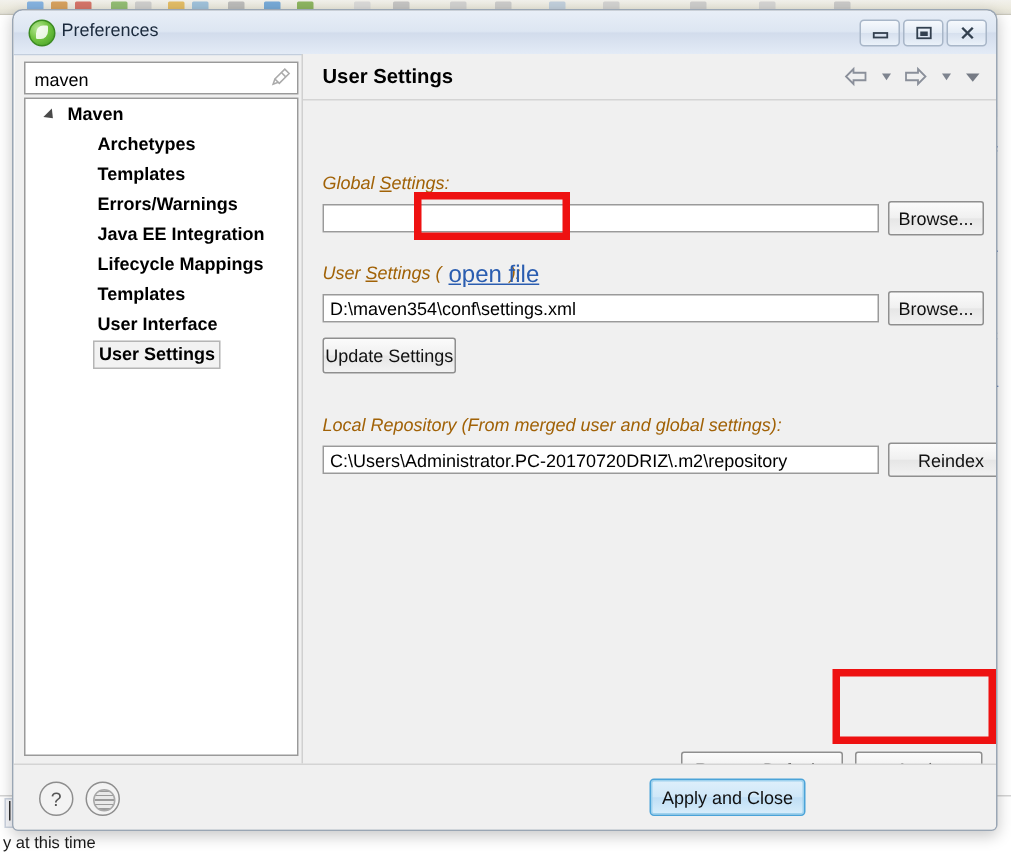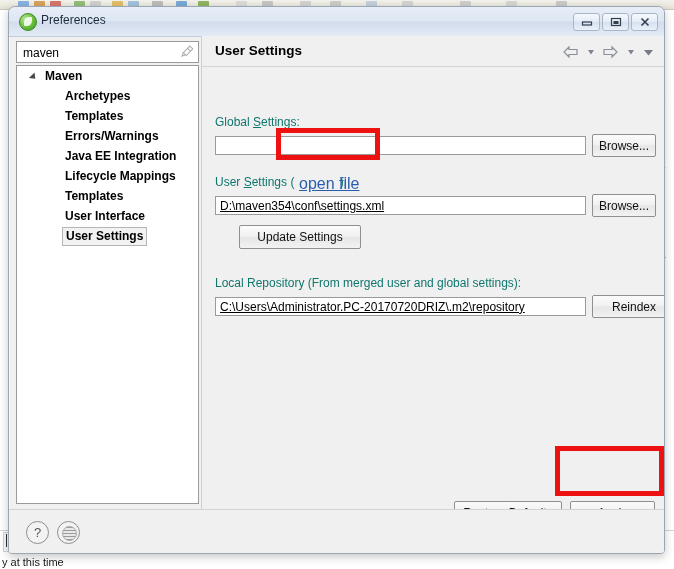--- a/index.html
+++ b/index.html
@@ -140,28 +140,28 @@
     border-bottom: 1px solid #d4d4d4;
   }
   #page-title {
     position: absolute; left: 13px; top: 7px; font-size: 13.5px; font-weight: bold; color: #000;
   }
   #nav-icons { position: absolute; right: 8px; top: 6px; height: 18px; }
   .nav-ico { display: inline-block; vertical-align: middle; opacity: .62; margin-left: 2px; }
 
   #page-content { position: absolute; left: 0; top: 31px; width: 462px; height: 442px; }
   .field-label {
-    position: absolute; font-size: 12px; color: #0f766e; white-space: nowrap;
+    position: absolute; font-size: 12px; color: #a16207; white-space: nowrap; font-style: italic;
   }
   .field-label u { text-decoration: underline; }
   .text-input {
     position: absolute; height: 19px;
     background: #ffffff; border: 1px solid #9a9a9a;
     font-family: "Liberation Sans", sans-serif; font-size: 12px; color: #000;
-    padding: 0 4px; box-sizing: border-box; outline: none; text-decoration: underline;
+    padding: 0 4px; box-sizing: border-box; outline: none;
   }
   .push-btn {
     position: absolute; height: 23px;
     background: linear-gradient(to bottom, #fbfbfb 0%, #f0f0f0 48%, #e6e6e6 52%, #f2f2f2 100%);
     border: 1px solid #8f8f8f; border-radius: 2px;
     font-family: "Liberation Sans", sans-serif; font-size: 12px; color: #111;
     cursor: default; padding: 0;
   }
   #open-file-link {
     position: absolute; font-size: 16px; color: #2a5db0; text-decoration: underline;
@@ -348,35 +348,36 @@
 
         <div class="field-label" style="left:13px; top:48px;"><span>Global </span><u>S</u><span>ettings:</span></div>
         <input class="text-input" style="left: 13px; top: 69px; width: 371px;" type="text" value="">
         <button class="push-btn" style="left:390px; top:67px; width:64px;">Browse...</button>
 
         <div class="field-label" style="left:13px; top:108px;"><span>User </span><u>S</u><span>ettings (</span><span style="visibility:hidden">open file</span><span>):</span></div>
         <a id="open-file-link" style="left:97px; top:108px;">open file</a>
         <input class="text-input" style="left: 13px; top: 129px; width: 371px;" type="text" value="D:\maven354\conf\settings.xml">
         <button class="push-btn" style="left:390px; top:127px; width:64px;">Browse...</button>
 
-        <button class="push-btn" style="left:13px; top:158px; width:122px; height:24px;margin-left:24px;">Update Settings</button>
+        <button class="push-btn" style="left:13px; top:158px; width:89px; height:24px;">Update Settings</button>
 
         <div class="field-label" style="left:13px; top:209px;">Local Repository (From merged user and global settings):</div>
         <input class="text-input" style="left: 13px; top: 230px; width: 371px;" type="text" readonly="" value="C:\Users\Administrator.PC-20170720DRIZ\.m2\repository">
         <button class="push-btn" style="left:390px; top:228px; width:84px;">Reindex</button>
 
         <button class="push-btn" style="left:252px; top:434px; width:108px; height:24px;">Restore Defaults</button>
         <button class="push-btn" style="left:368px; top:434px; width:85px; height:24px;">Apply</button>
       </div>
     </div>
   </div>
 
   <div id="footer-sep"></div>
   <div id="footer">
     <div class="round-ico" id="help-icon">
       <span>?</span>
     </div>
     <div class="round-ico" id="grid-icon"></div>
+    <button class="footer-btn" id="apply-close-btn">Apply and Close</button>
   </div>
 </div>
 
 <div class="red-box" id="red-box-openfile"></div>
 <div class="red-box" id="red-box-apply"></div>
 
 </body></html>

